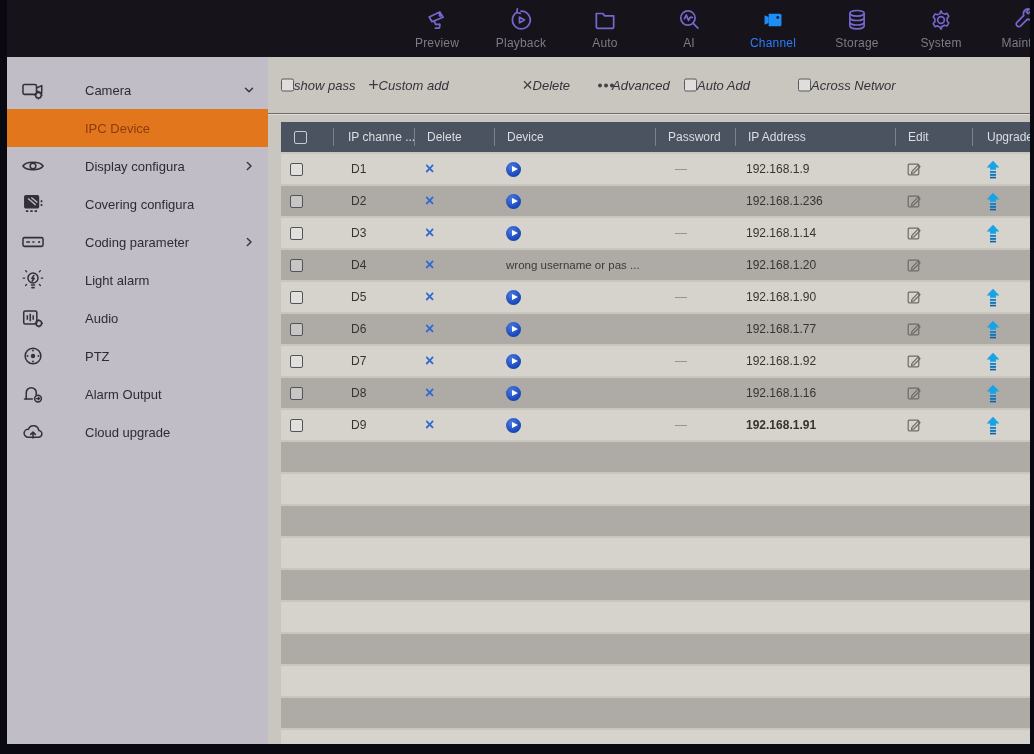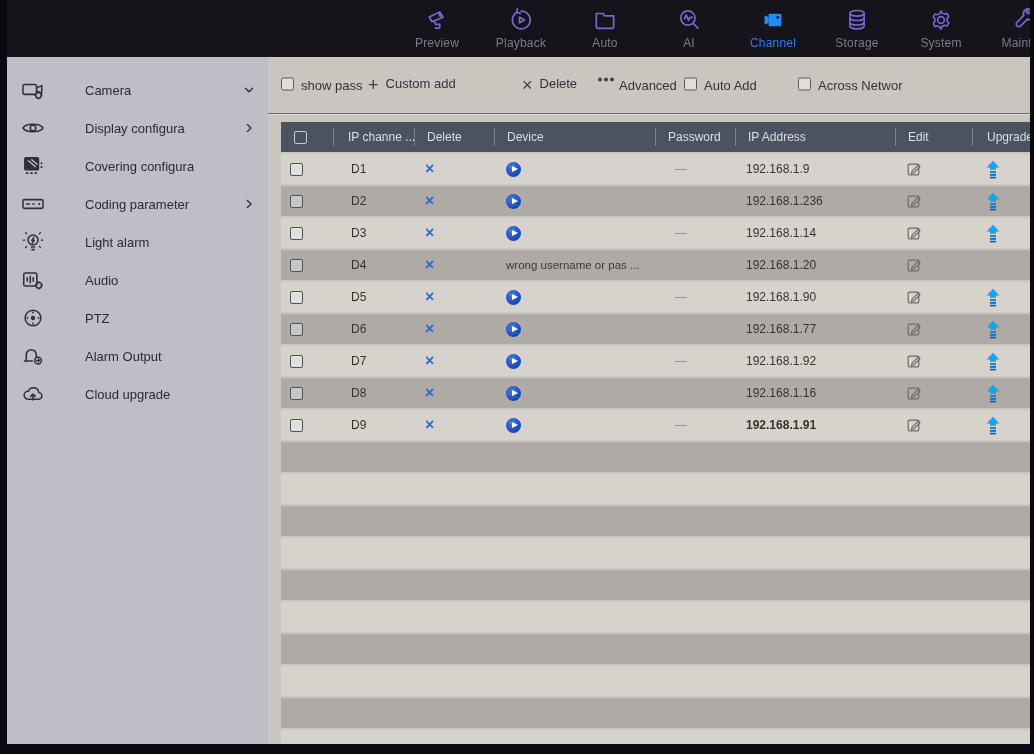--- a/index.html
+++ b/index.html
@@ -32,21 +32,21 @@
   .side-icon svg{width:24px;height:24px;}
   .side-label{position:absolute;left:78px;font-size:13px;color:#2e2b33;white-space:nowrap;}
   .side-chevron{position:absolute;right:13px;width:12px;height:12px;display:flex;align-items:center;}
   .side-chevron svg{width:12px;height:12px;}
   .side-item.selected{background:var(--sidebar-selected-orange);}
   .side-item.selected .side-label{color:var(--sidebar-selected-text);}
 
   
   .content{position:absolute;top:57px;left:261px;right:0;bottom:0;background:var(--content-bg);overflow:hidden;}
   .toolbar{position:absolute;top:0;left:0;right:0;height:56px;}
-  .tool{position:absolute;top:50%;transform:translateY(-50%);display:flex;align-items:flex-start;gap:7px;font-size:13px;color:#35323b;cursor:pointer;white-space:nowrap;}
+  .tool{position:absolute;top:50%;transform:translateY(-50%);display:flex;align-items:center;font-size:13px;color:#35323b;cursor:pointer;white-space:nowrap;font-style:italic;}
   .cb{width:13px;height:13px;border:1.5px solid #5c5963;background:rgba(250,250,252,.45);border-radius:2px;flex:none;}
   .tool-glyph{font-size:18px;line-height:1;color:#3e3b45;font-weight:400;}
   .dots{display:inline-block;width:4px;height:4px;border-radius:50%;background:#44414b;box-shadow:6px 0 0 #44414b,12px 0 0 #44414b;margin-right:10px;flex:none;}
   .sep-line{position:absolute;top:56px;left:0;right:0;height:1px;background:#6f6c66;box-shadow:0 1px 0 rgba(255,255,255,.4);}
 
   
   .table{position:absolute;left:13px;right:0;top:65px;bottom:0;overflow:hidden;}
   .thead{display:flex;width:811px;height:30px;background:var(--table-header-bg);margin-bottom:2px;}
   .th{position:relative;display:flex;align-items:center;padding-left:13px;color:#dcdee3;font-size:12px;white-space:nowrap;overflow:hidden;}
   .th + .th::before{content:"";position:absolute;left:0;top:6px;bottom:6px;width:1px;background:#79808f;}
@@ -164,20 +164,23 @@
               <path d="M16 12.9 v-1 M16 18.7 v1 M13.1 15.8 h-1 M18.9 15.8 h1" stroke-width="1.1"></path>
             </svg>
           </span>
           <span class="side-label">Camera</span>
           <span class="side-chevron">
             <svg viewBox="0 0 12 12" fill="none" stroke="#3a3740" stroke-width="1.5" stroke-linecap="round" stroke-linejoin="round">
               <path d="M2.5 4.2 L6 7.8 L9.5 4.2"></path>
             </svg>
           </span>
         </div>
+        <div class="side-item selected">
+          <span class="side-label">IPC Device</span>
+        </div>
         <div class="side-item">
           <span class="side-icon">
             <svg viewBox="0 0 22 22" fill="none" stroke="currentColor" stroke-width="1.4">
               <path d="M1.8 11 C4.6 6.4 17.4 6.4 20.2 11 C17.4 15.6 4.6 15.6 1.8 11 Z"></path>
               <circle cx="11" cy="11" r="2.6"></circle>
             </svg>
           </span>
           <span class="side-label">Display configura</span>
           <span class="side-chevron">
             <svg viewBox="0 0 12 12" fill="none" stroke="#3a3740" stroke-width="1.5" stroke-linecap="round" stroke-linejoin="round">

